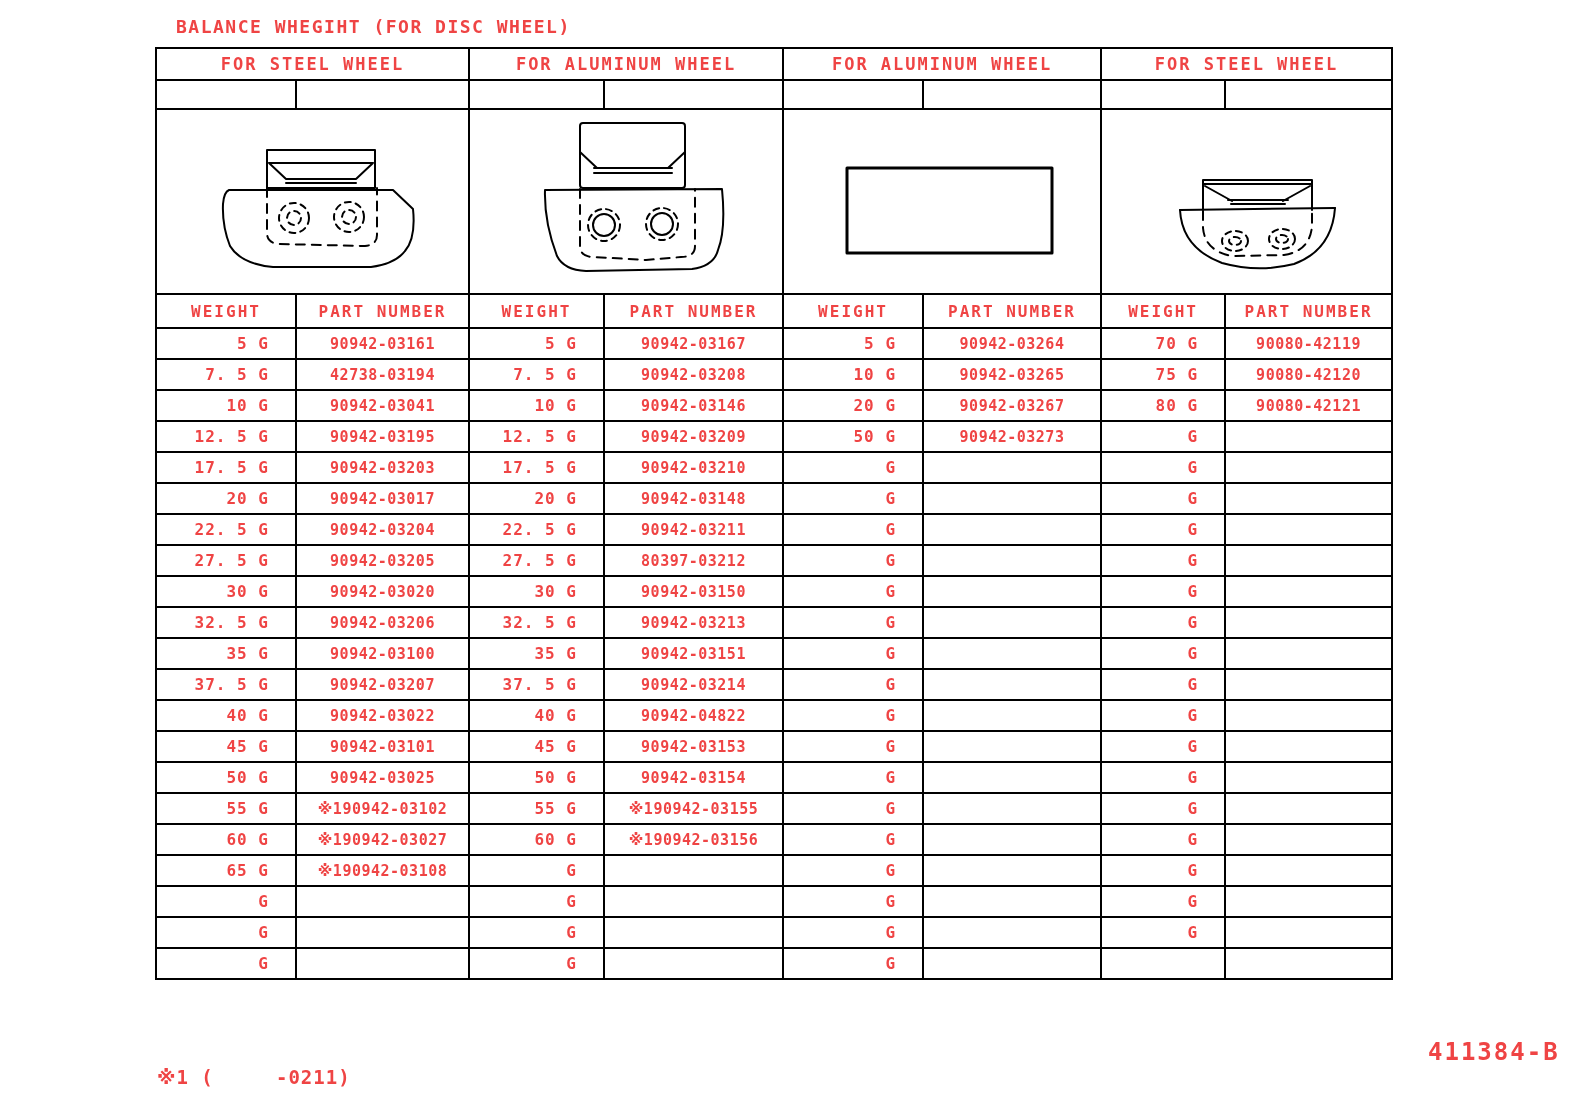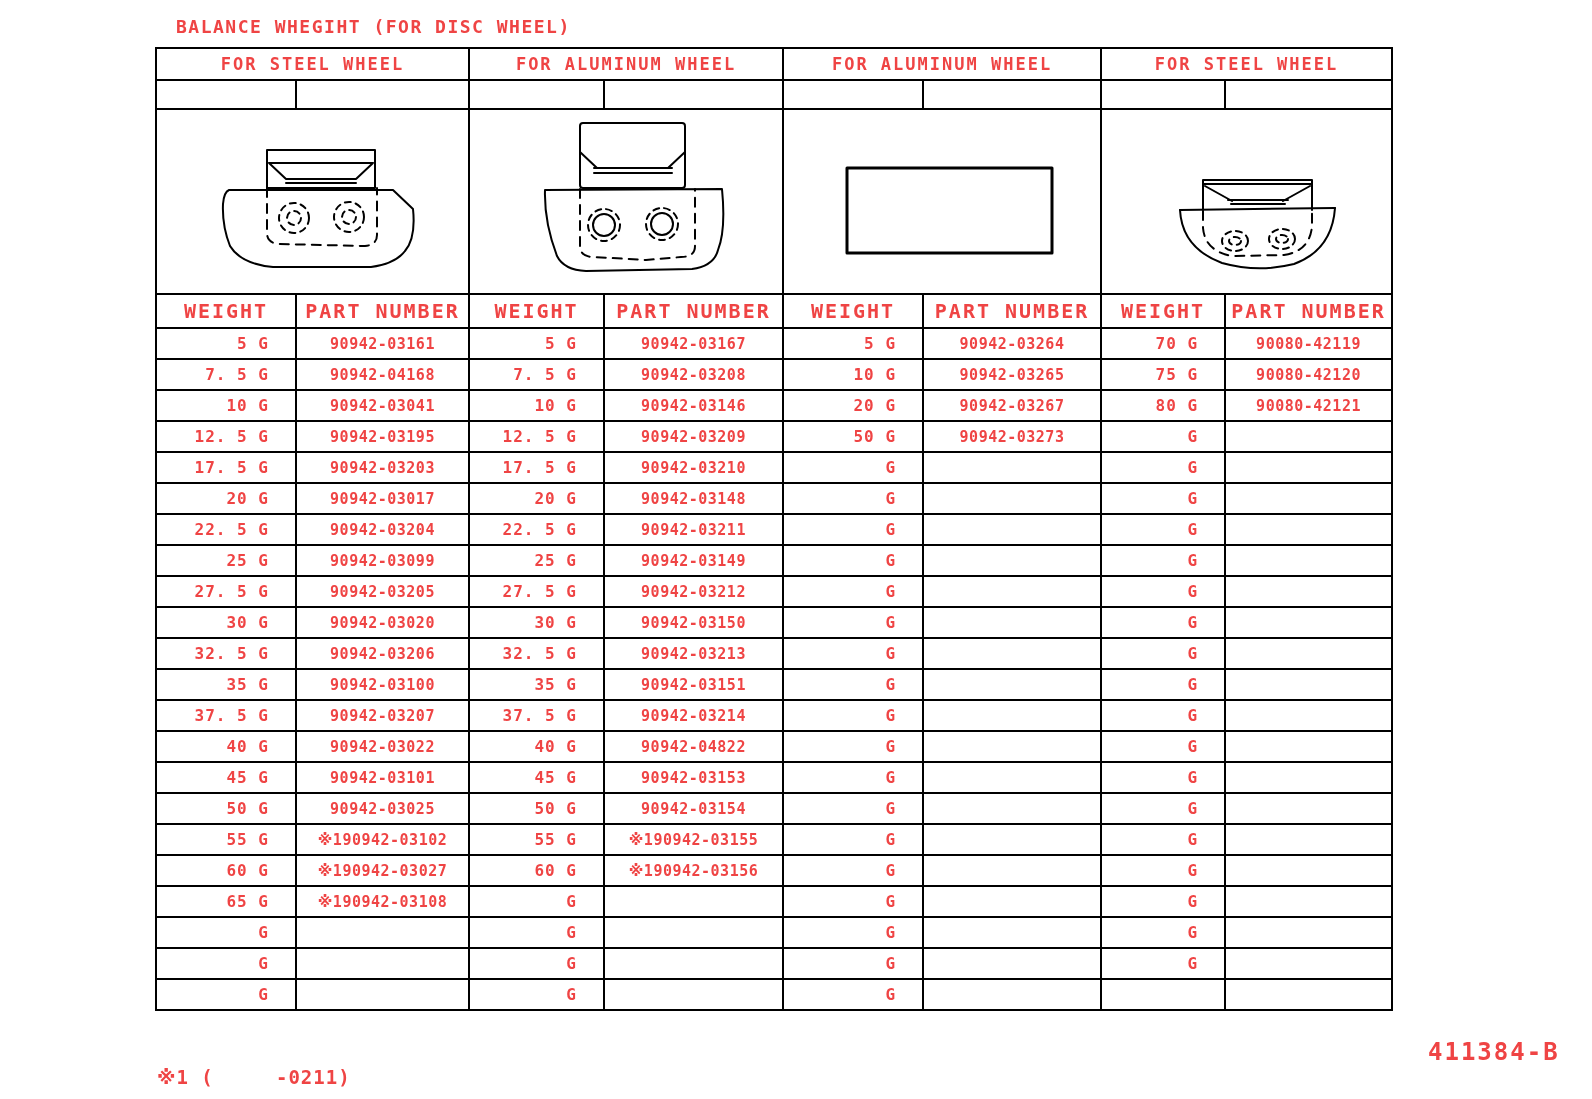--- a/index.html
+++ b/index.html
@@ -19,21 +19,21 @@
     border:2px solid #000;padding:0;margin:0;overflow:hidden;
   }
   .group-title{
     height:30px;font-size:17px;font-weight:bold;letter-spacing:2px;
     text-align:center;vertical-align:middle;
   }
   .sub-row td{height:27px;}
   .drawing-row td{height:183px;text-align:center;vertical-align:middle;}
   .drawing-row svg{display:block;}
   .col-head{
-    height:32px;font-size:20px;font-weight:bold;letter-spacing:2px;
+    height:32px;font-size:16px;font-weight:bold;letter-spacing:2px;
     text-align:center;vertical-align:middle;
   }
   .w-cell{
     height:29px;font-size:16px;font-weight:bold;letter-spacing:1px;
     text-align:right;padding-right:26px !important;vertical-align:middle;white-space:pre;
   }
   .p-cell{
     height:29px;font-size:15px;font-weight:bold;letter-spacing:0.5px;
     text-align:center;vertical-align:middle;white-space:pre;
   }
@@ -146,21 +146,21 @@
           <td class="p-cell">90942-03161</td>
           <td class="w-cell">5 G</td>
           <td class="p-cell">90942-03167</td>
           <td class="w-cell">5 G</td>
           <td class="p-cell">90942-03264</td>
           <td class="w-cell">70 G</td>
           <td class="p-cell">90080-42119</td>
         </tr>
         <tr>
           <td class="w-cell">7. 5 G</td>
-          <td class="p-cell">90942-04168</td>
+          <td class="p-cell">42738-03194</td>
           <td class="w-cell">7. 5 G</td>
           <td class="p-cell">90942-03208</td>
           <td class="w-cell">10 G</td>
           <td class="p-cell">90942-03265</td>
           <td class="w-cell">75 G</td>
           <td class="p-cell">90080-42120</td>
         </tr>
         <tr>
           <td class="w-cell">10 G</td>
           <td class="p-cell">90942-03041</td>
@@ -205,34 +205,24 @@
           <td class="w-cell">22. 5 G</td>
           <td class="p-cell">90942-03204</td>
           <td class="w-cell">22. 5 G</td>
           <td class="p-cell">90942-03211</td>
           <td class="w-cell">G</td>
           <td class="p-cell"></td>
           <td class="w-cell">G</td>
           <td class="p-cell"></td>
         </tr>
         <tr>
-          <td class="w-cell">25 G</td>
-          <td class="p-cell">90942-03099</td>
-          <td class="w-cell">25 G</td>
-          <td class="p-cell">90942-03149</td>
-          <td class="w-cell">G</td>
-          <td class="p-cell"></td>
-          <td class="w-cell">G</td>
-          <td class="p-cell"></td>
-        </tr>
-        <tr>
           <td class="w-cell">27. 5 G</td>
           <td class="p-cell">90942-03205</td>
           <td class="w-cell">27. 5 G</td>
-          <td class="p-cell">90942-03212</td>
+          <td class="p-cell">80397-03212</td>
           <td class="w-cell">G</td>
           <td class="p-cell"></td>
           <td class="w-cell">G</td>
           <td class="p-cell"></td>
         </tr>
         <tr>
           <td class="w-cell">30 G</td>
           <td class="p-cell">90942-03020</td>
           <td class="w-cell">30 G</td>
           <td class="p-cell">90942-03150</td>

